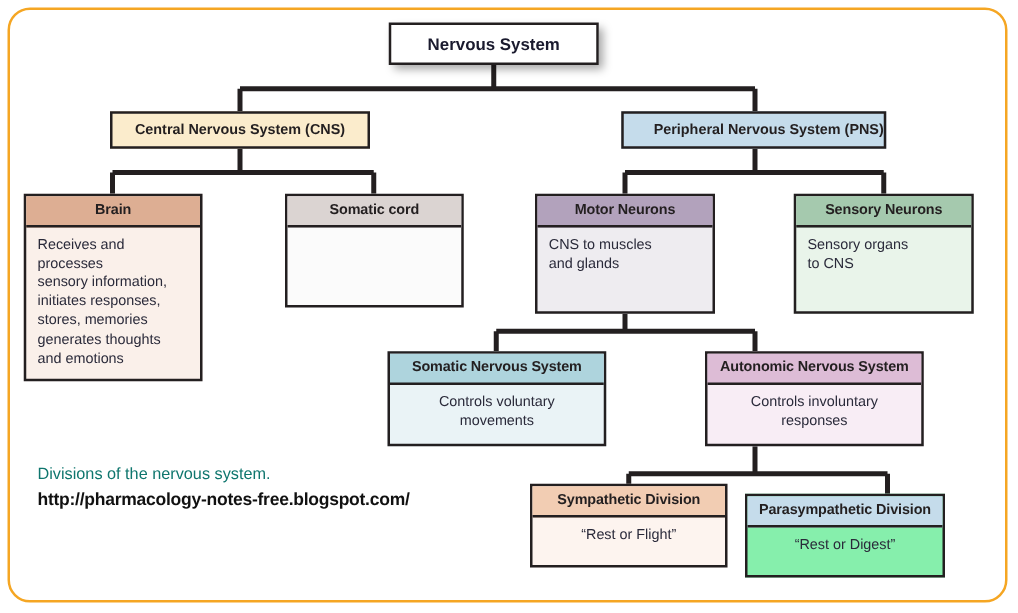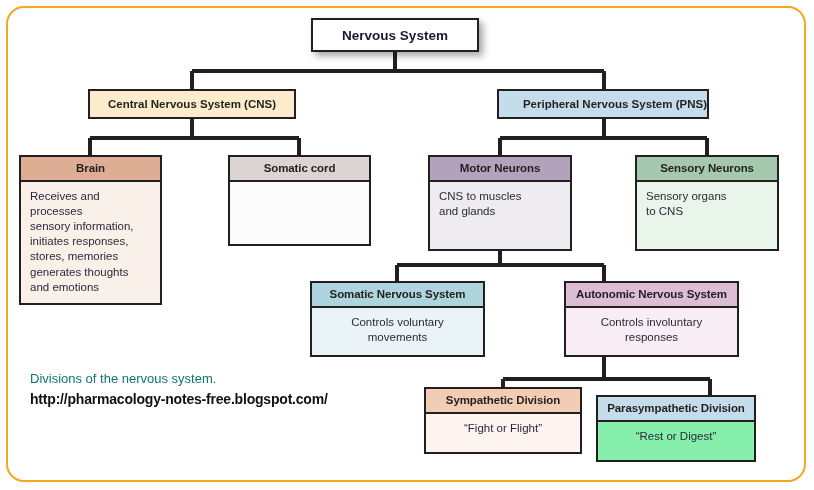--- a/index.html
+++ b/index.html
@@ -222,21 +222,21 @@
   </div>
 
   <div class="node" id="node-autonomic">
     <div class="hdr">Autonomic Nervous System</div>
     <div class="body center">Controls involuntary
 responses</div>
   </div>
 
   <div class="node" id="node-symp">
     <div class="hdr">Sympathetic Division</div>
-    <div class="body center">“Fight or Flight”</div>
+    <div class="body center">“Rest or Flight”</div>
   </div>
 
   <div class="node" id="node-parasymp">
     <div class="hdr">Parasympathetic Division</div>
     <div class="body center">“Rest or Digest”</div>
   </div>
 
   <div id="caption">
     <div class="cap-line1">Divisions of the nervous system.</div>
     <div class="cap-line2">http://pharmacology-notes-free.blogspot.com/</div>

